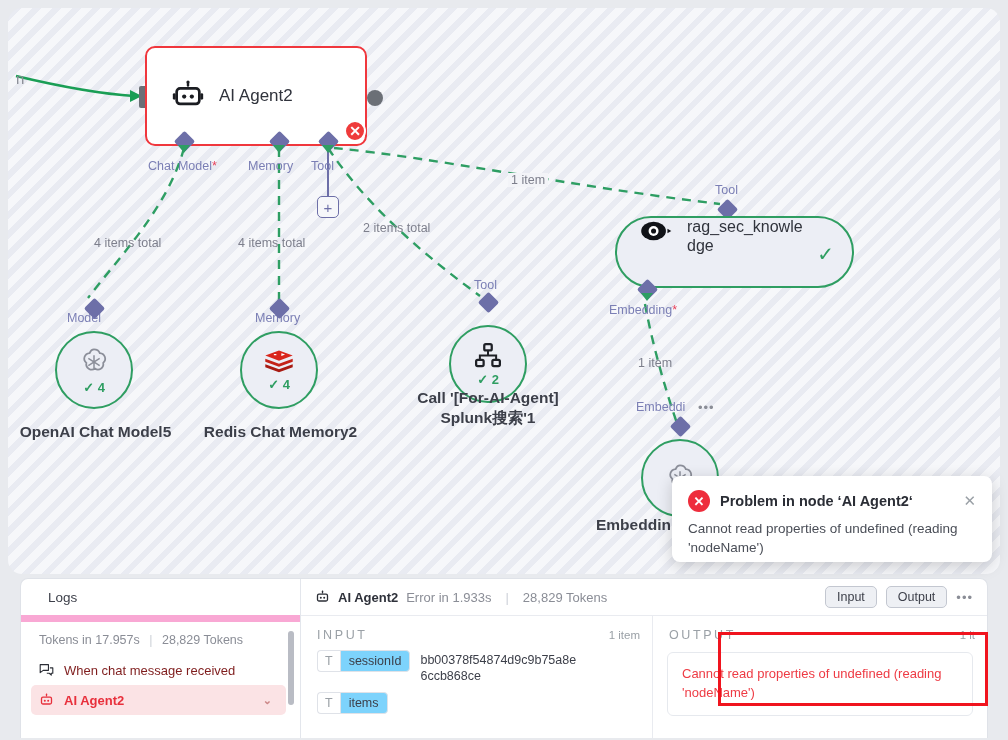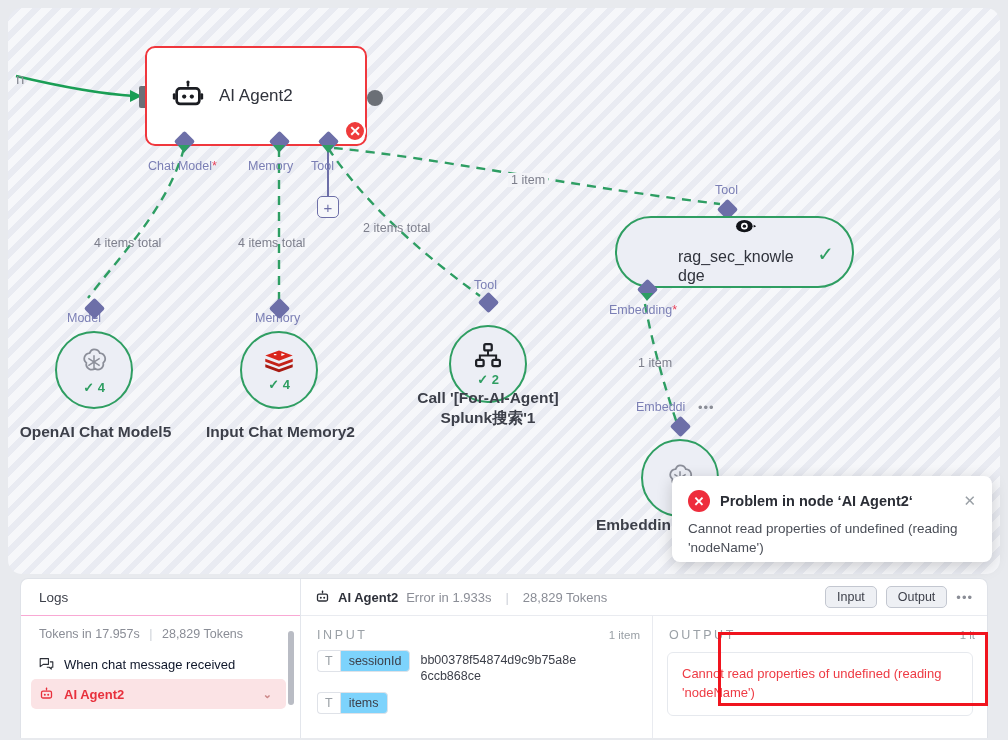--- a/index.html
+++ b/index.html
@@ -44,21 +44,21 @@
             display:flex;align-items:center;justify-content:center;font-weight:700;
             border:2px solid #fff;box-sizing:border-box;}
   #inport{position:absolute;left:131px;top:78px;width:11px;height:22px;background:#6b6f76;border-radius:2px;}
   #outport{position:absolute;left:359px;top:82px;width:16px;height:16px;border-radius:50%;background:#6b6f76;}
   #leftlabel{position:absolute;left:8px;top:62px;font-size:15px;color:#8a8d96;}
 
   
   #rag{
     position:absolute;left:607px;top:208px;width:239px;height:72px;
     background:#eceef5;border:2px solid #2f9e62;border-radius:36px;
-    box-sizing:border-box;display:flex;align-items:center;gap:14px;padding-left:22px;flex-direction:column;
+    box-sizing:border-box;display:flex;gap:14px;padding-left:22px;
   }
   #rag .rtitle{font-size:16px;color:#30333c;line-height:1.18;width:135px;}
   #ragcheck{position:absolute;right:18px;top:24px;color:#2f9e62;font-size:20px;}
 
   
   .circ{position:absolute;width:78px;height:78px;border-radius:50%;
         background:#eceef5;border:2px solid #2f9e62;box-sizing:border-box;
         display:flex;flex-direction:column;align-items:center;justify-content:center;}
   .circ .cnt{font-size:13px;color:#2f9e62;margin-top:1px;font-weight:600;}
   .plusbtn{position:absolute;width:22px;height:22px;border:1.6px solid #6d6fa8;
@@ -77,26 +77,26 @@
     font-size:13px;font-weight:700;display:flex;align-items:center;justify-content:center;flex:0 0 auto;}
   #toast .ttitle{font-size:14.5px;font-weight:700;color:#2b2e36;flex:1;}
   #toast .tclose{color:#9aa0a6;font-size:15px;cursor:pointer;}
   #toast .tbody{font-size:13.5px;color:#4a4e57;line-height:1.38;margin-top:8px;}
 
   
   #bottom{position:absolute;left:20px;top:578px;width:968px;height:160px;
           background:#fff;border-radius:8px 8px 0 0;border:1px solid #dfe2e8;
           border-bottom:none;box-sizing:border-box;display:flex;overflow:hidden;}
   #leftpane{width:280px;border-right:1px solid #e3e6ec;box-sizing:border-box;position:relative;}
-  #logshead{height:36px;display:flex;align-items:center;padding-left:18px;
-            border-bottom:1px solid #f9a8d4;font-size:13.5px;color:#3c3f49;}
+  #logshead{height:36px;display:flex;align-items:center;padding-left:27px;
+            border-bottom:7px solid #f9a8d4;font-size:13.5px;color:#3c3f49;}
   #logsmeta{padding:11px 18px 8px 18px;font-size:12.5px;color:#8a8d96;}
   .sep{color:#cdd1d8;margin:0 6px;}
   .logrow{display:flex;align-items:center;gap:10px;height:30px;padding:0 14px 0 18px;
-          font-size:13px;color:#0f172a;}
+          font-size:13px;color:#7f1d1d;}
   .logrow.sel{background:#fbe3e5;color:#e8303c;font-weight:600;border-radius:5px;
               margin:0 14px 0 10px;padding-left:8px;}
   .chev{margin-left:auto;color:#c88;font-size:11px;}
   #lscroll{position:absolute;right:6px;top:52px;width:6px;height:74px;background:#b9bcc4;border-radius:3px;}
 
   #rightpane{flex:1;position:relative;}
   #rphead{height:36px;display:flex;align-items:center;gap:8px;padding:0 14px;
           border-bottom:1px solid #e9ebf0;font-size:13px;color:#8a8d96;}
   #rphead .nm{color:#2e313a;font-weight:600;}
   .pillbtn{border:1px solid #c3c7d0;background:#eef0f4;border-radius:5px;
@@ -213,21 +213,21 @@
   <div class="diamond" style="left:264px;top:293px;"></div>
   <div class="circ" style="left:232px;top:323px;">
     <svg width="32" height="28" viewBox="0 0 28 24">
       <path d="M14 2 26 6.4 14 10.8 2 6.4Z" fill="#d9261c"></path>
       <path d="M2 9.2 14 13.6 26 9.2v2.6L14 16.2 2 11.8Z" fill="#c42218"></path>
       <path d="M2 14 14 18.4 26 14v2.6L14 21 2 16.6Z" fill="#a81a12"></path>
       <path d="M9.5 5.6h2.2M16 4.8l1.8.7-1.8.7" stroke="#fff" stroke-width="1.1" fill="none"></path>
     </svg>
     <div class="cnt">✓ <span>4</span></div>
   </div>
-  <div class="nodename" style="left:175px;top:415px;width:195px;">Input Chat Memory2</div>
+  <div class="nodename" style="left:175px;top:415px;width:195px;">Redis Chat Memory2</div>
 
   <div class="plbl" style="left:466px;top:270px;">Tool</div>
   <div class="diamond" style="left:473px;top:287px;"></div>
   <div class="circ" style="left:441px;top:317px;">
     <svg width="30" height="30" viewBox="0 0 24 24">
       <rect x="9" y="2.5" width="6" height="5" rx="1.2" stroke="#1f2127" stroke-width="1.8" fill="none"></rect>
       <rect x="2.5" y="15" width="6" height="5" rx="1.2" stroke="#1f2127" stroke-width="1.8" fill="none"></rect>
       <rect x="15.5" y="15" width="6" height="5" rx="1.2" stroke="#1f2127" stroke-width="1.8" fill="none"></rect>
       <path d="M12 7.5v4M5.5 15v-3.5h13V15" stroke="#1f2127" stroke-width="1.6" fill="none"></path>
     </svg>

